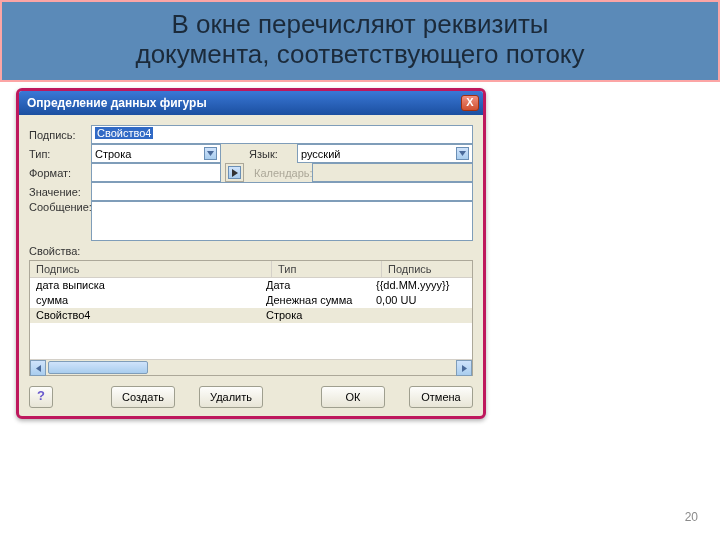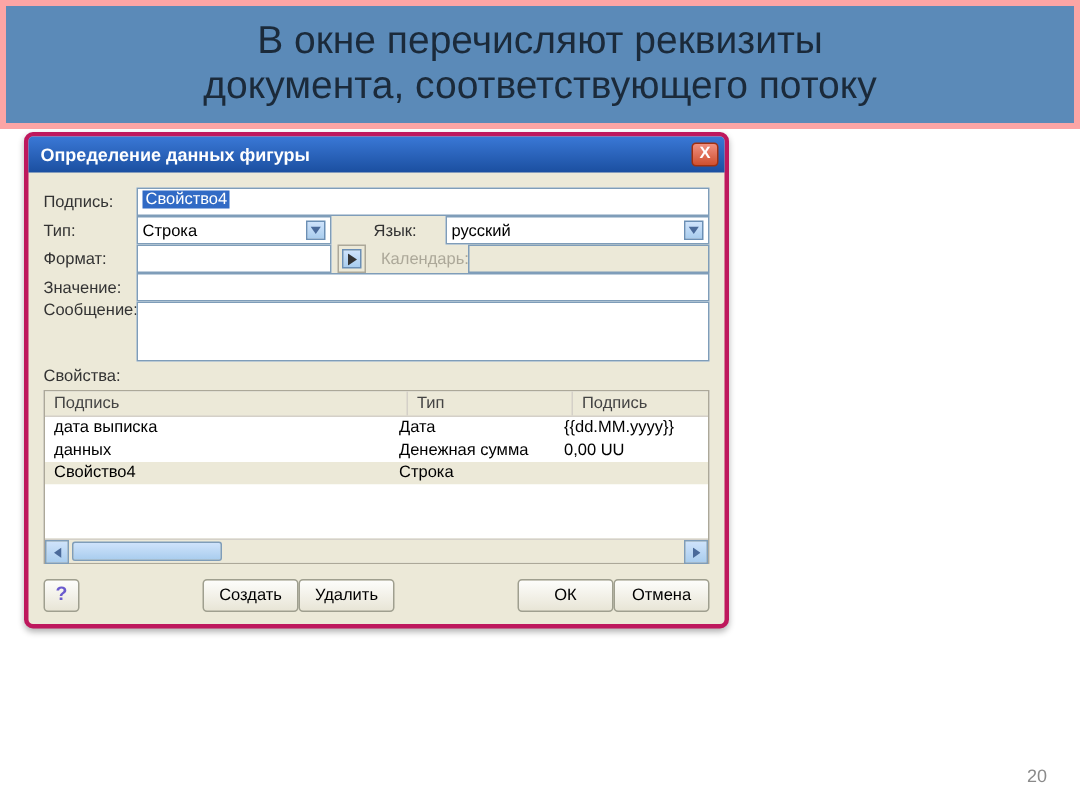--- a/index.html
+++ b/index.html
@@ -7,21 +7,21 @@
     margin: 0;
     font-family: Tahoma, Arial, sans-serif;
     font-size: 11px;
     background: #fff;
     width: 720px;
     height: 540px;
     position: relative;
   }
   .slide-header {
     background: #5b8ab8;
-    border: 4px solid #fca5a5;
+    border: 2px solid #fca5a5;
     color: #1b2a3a;
     font-size: 26px;
     text-align: center;
     padding: 8px 6px 10px;
     line-height: 1.15;
   }
   .slide-number {
     position: absolute;
     right: 22px;
     bottom: 16px;
@@ -162,21 +162,21 @@
     border:1px solid #7f9db9;
     border-radius:2px;
   }
   .btn-bar {
     display:flex;
     justify-content: space-between;
     align-items:center;
     margin-top:8px;
     padding: 2px 0;
   }
-  .btn-group { display:flex; gap:0;align-items:center; }
+  .btn-group { display:flex; gap:24px;align-items:center; }
   .xp-btn {
     min-width:64px;
     height:22px;
     background: linear-gradient(#fdfdfb,#e8e5d6);
     border:1px solid #9f9f8f;
     border-radius:3px;
     font: inherit;
     padding: 2px 10px;
     text-align:center;
   }
@@ -276,21 +276,21 @@
         <div class="gh gh2">Тип</div>
         <div class="gh gh3">Подпись</div>
       </div>
       <div class="grid-body">
         <div class="gr">
           <span class="gc1">дата выписка</span>
           <span class="gc2">Дата</span>
           <span class="gc3">{{dd.MM.yyyy}}</span>
         </div>
         <div class="gr">
-          <span class="gc1">данных</span>
+          <span class="gc1">сумма</span>
           <span class="gc2">Денежная сумма</span>
           <span class="gc3">0,00 UU</span>
         </div>
         <div class="gr sel">
           <span class="gc1">Свойство4</span>
           <span class="gc2">Строка</span>
           <span class="gc3"></span>
         </div>
         <div class="grid-scroll"></div>
       </div>

